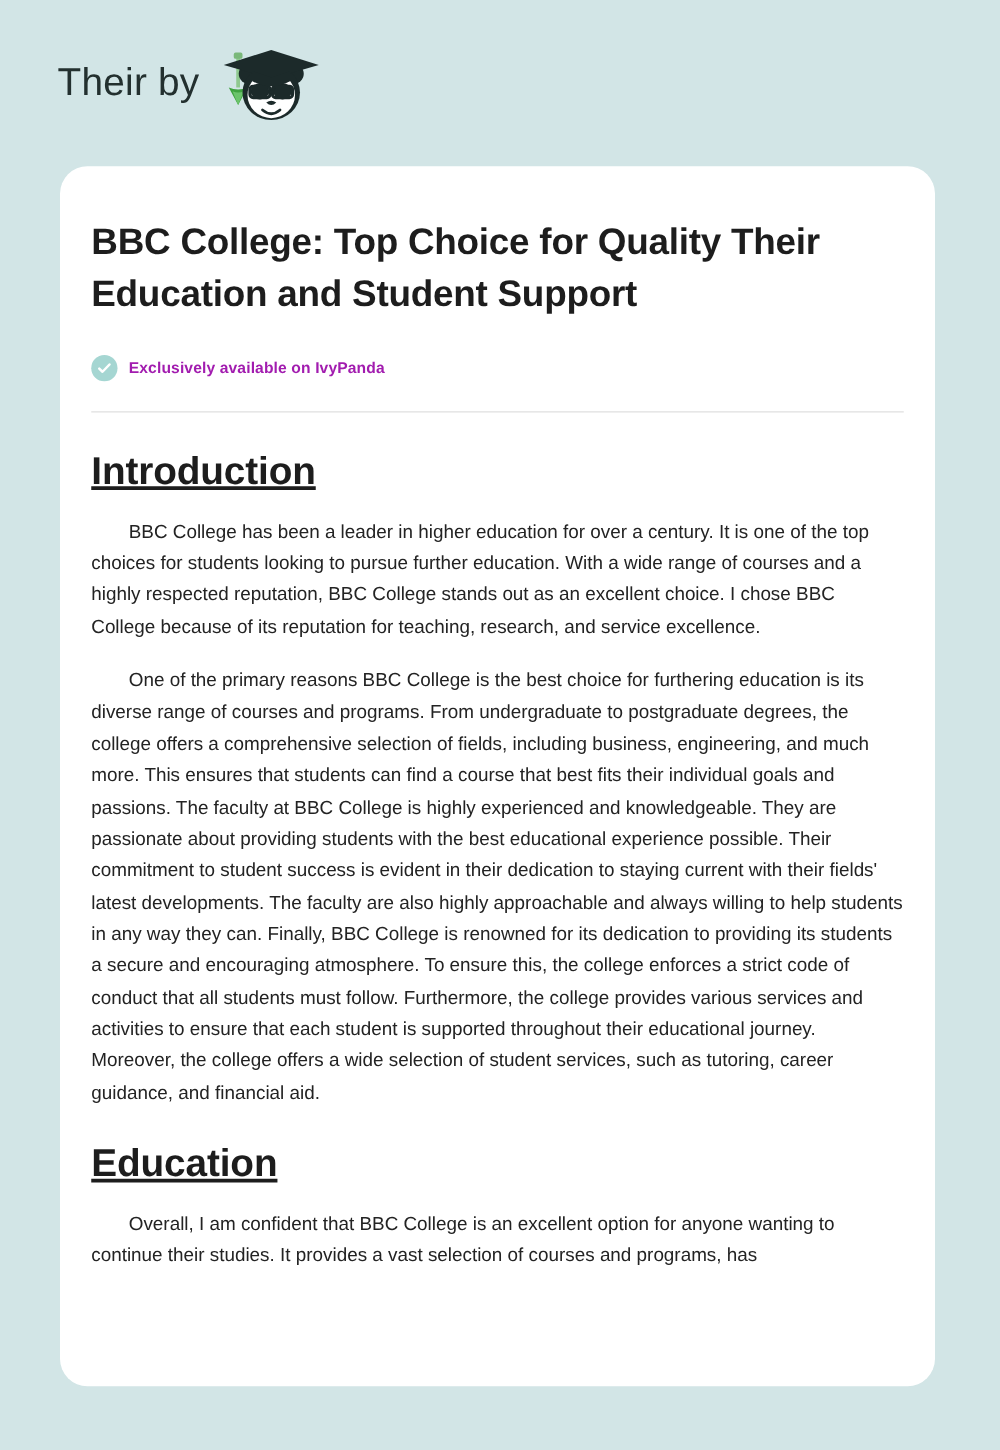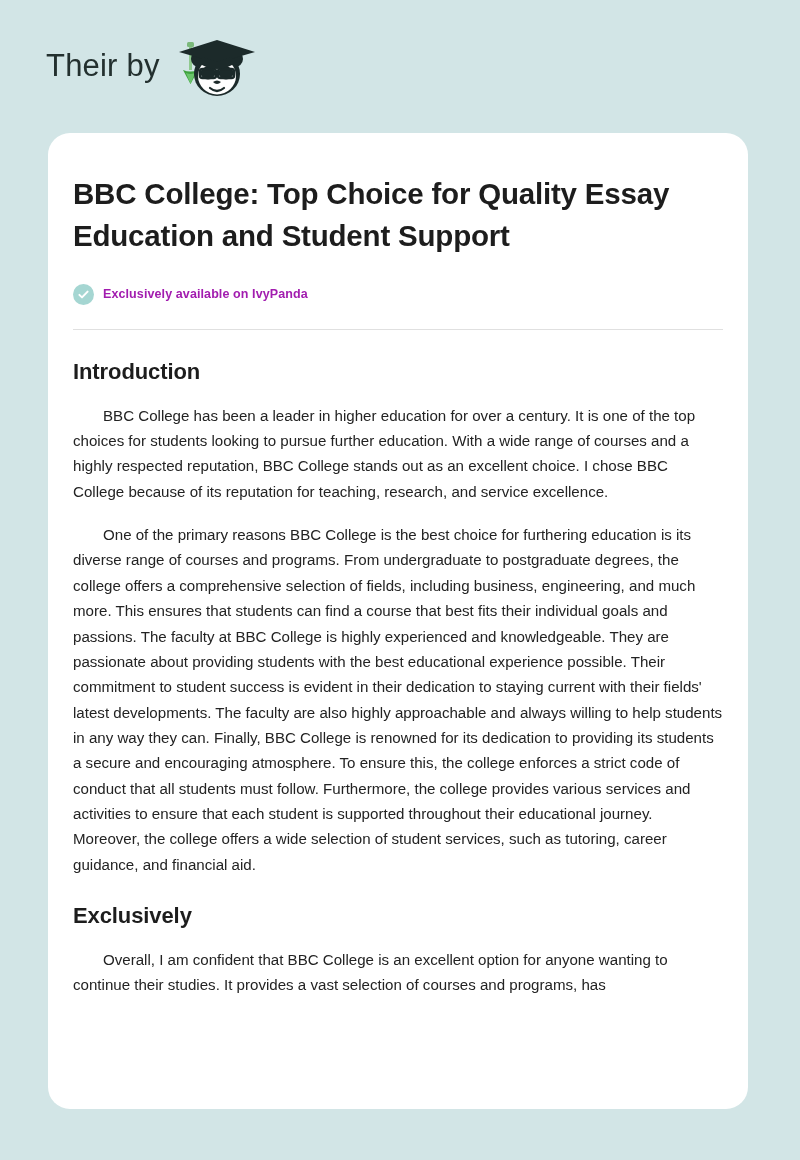--- a/index.html
+++ b/index.html
@@ -120,24 +120,25 @@
   .divider {
     height: 1px;
     background: #e0e0e0;
     margin: 24px 0 0 0;
     border: 0;
   }
 
   .section-heading {
     font-family: "Liberation Sans", sans-serif;
     font-weight: bold;
-    font-size: 22px;
+    font-size: 31px;
     color: #1d1d1d;
     margin: 29px 0 0 0;
     letter-spacing: -0.1px;
+    text-decoration: underline;
   }
 
   .body-para {
     font-family: "Liberation Sans", sans-serif;
     font-size: 15.1px;
     line-height: 1.68;
     color: #232323;
     margin: 18px 0 0 0;
     text-indent: 30px;
     text-align: left;
@@ -183,21 +184,21 @@
       </svg>
     </span>
 
 
   </div>
 </div>
 
 <div class="paper-card">
   <div class="paper-inner">
 
-    <h1 class="doc-title">BBC College: Top Choice for Quality Essay Education and Student Support</h1>
+    <h1 class="doc-title">BBC College: Top Choice for Quality Their Education and Student Support</h1>
 
     <div class="exclusive-badge">
       <span class="badge-check">
         <svg width="13" height="13" viewBox="0 0 13 13" xmlns="http://www.w3.org/2000/svg">
           <path d="M2.4 6.9 L5 9.4 L10.6 3.6" fill="none" stroke="#ffffff" stroke-width="2" stroke-linecap="round" stroke-linejoin="round"></path>
         </svg>
       </span>
       <span class="badge-text">Exclusively available on IvyPanda</span>
     </div>
 
@@ -206,18 +207,18 @@
     <div class="section-block">
       <h2 class="section-heading">Introduction</h2>
       <p class="body-para">BBC College has been a leader in higher education for over a century. It is one of the top choices for students looking to pursue further education. With a wide range of courses and a highly respected reputation, BBC College stands out as an excellent choice. I chose BBC College because of its reputation for teaching, research, and service excellence.</p>
     </div>
 
     <div class="section-block tight">
       <p class="body-para">One of the primary reasons BBC College is the best choice for furthering education is its diverse range of courses and programs. From undergraduate to postgraduate degrees, the college offers a comprehensive selection of fields, including business, engineering, and much more. This ensures that students can find a course that best fits their individual goals and passions. The faculty at BBC College is highly experienced and knowledgeable. They are passionate about providing students with the best educational experience possible. Their commitment to student success is evident in their dedication to staying current with their fields' latest developments. The faculty are also highly approachable and always willing to help students in any way they can. Finally, BBC College is renowned for its dedication to providing its students a secure and encouraging atmosphere. To ensure this, the college enforces a strict code of conduct that all students must follow. Furthermore, the college provides various services and activities to ensure that each student is supported throughout their educational journey. Moreover, the college offers a wide selection of student services, such as tutoring, career guidance, and financial aid.</p>
     </div>
 
     <div class="section-block tight">
-      <h2 class="section-heading">Exclusively</h2>
+      <h2 class="section-heading">Education</h2>
       <p class="body-para">Overall, I am confident that BBC College is an excellent option for anyone wanting to continue their studies. It provides a vast selection of courses and programs, has</p>
     </div>
 
   </div>
 </div>
 
 </body></html>

